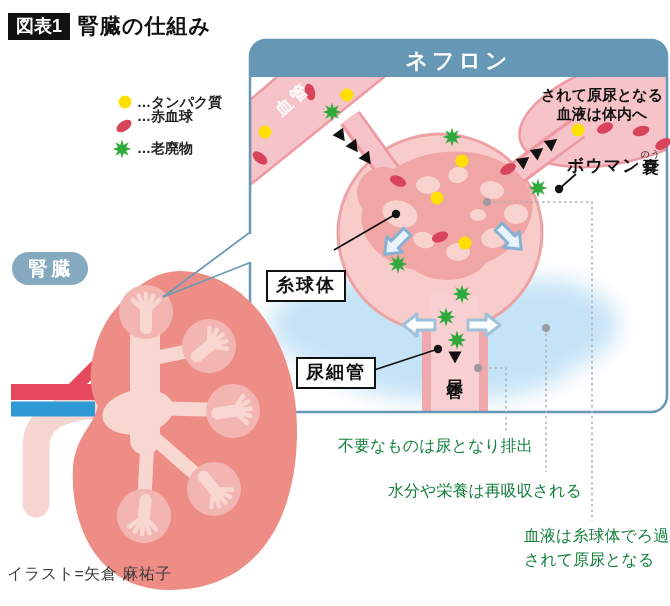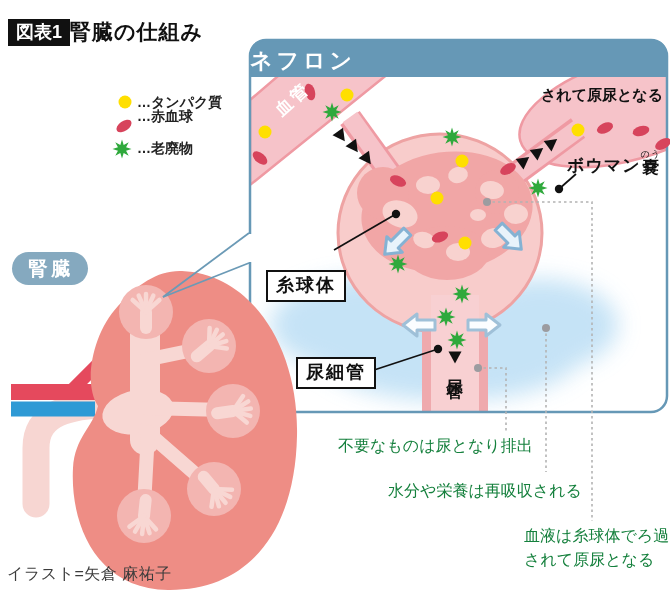--- a/index.html
+++ b/index.html
@@ -1,23 +1,23 @@
 <!DOCTYPE html>
 <html><head>
 <meta charset="utf-8">
 <style>
   * { margin:0; padding:0; box-sizing:border-box; }
   body { background:#fff; font-family:"Liberation Sans","DejaVu Sans",sans-serif; }
   .page { position:relative; width:670px; height:606px; background:#fff; overflow:hidden; }
   svg.art { position:absolute; left:0; top:0; }
-  .fig-header { position:absolute; left:8px; top:18px; display:flex; align-items:center; }
+  .fig-header { position:absolute; left:8px; top:12px; display:flex; align-items:center; gap:8px; }
   .fig-badge { background:#111; color:#fff; font-size:18px; font-weight:bold; padding:2px 8px 3px; line-height:22px; }
   .fig-title { font-size:21px; font-weight:bold; color:#111; letter-spacing:1px; }
   .legend-label { position:absolute; left:137px; font-size:14px; font-weight:600; color:#222; white-space:nowrap; }
-  .panel-title { position:absolute; left:250px; top:46px; width:417px; 
+  .panel-title { position:absolute; left:250px; top:46px; width:417px; text-align:center;
                  color:#fff; font-size:22px; font-weight:bold; letter-spacing:4px; }
   .vessel-label { position:absolute; left:270px; top:104px; color:#fff; font-size:17px; font-weight:bold;
                   letter-spacing:3px; transform:rotate(-42deg); transform-origin:left top; white-space:nowrap; }
   .clean-blood { position:absolute; left:536px; top:85px; width:132px; text-align:center;
                  font-size:15px; font-weight:bold; color:#111; line-height:19px; white-space:nowrap; }
   .bowman { position:absolute; left:567px; top:150px; display:flex; align-items:flex-end; color:#111; }
   .bowman-prefix { font-size:17px; font-weight:bold; letter-spacing:1px; }
   .bowman-stack { display:inline-flex; flex-direction:column; align-items:center; }
   .bowman-furi { font-size:9px; line-height:9px; letter-spacing:1px;text-align:right; }
   .bowman-last { font-size:17px; font-weight:bold; line-height:18px; }
@@ -224,20 +224,21 @@
   <div class="legend-label" style="top:94px;">…タンパク質</div>
   <div class="legend-label" style="top:108px;">…赤血球</div>
   <div class="legend-label" style="top:140px;">…老廃物</div>
 
   <div class="panel-title">ネフロン</div>
 
   <div class="vessel-label">血管</div>
 
   <div class="clean-blood">
     <div>されて原尿となる</div>
+    <div>血液は体内へ</div>
   </div>
 
   <div class="bowman">
     <span class="bowman-prefix">ボウマン</span>
     <span class="bowman-stack">
       <span class="bowman-furi">のう</span>
       <span class="bowman-last">嚢</span>
     </span>
   </div>
 

